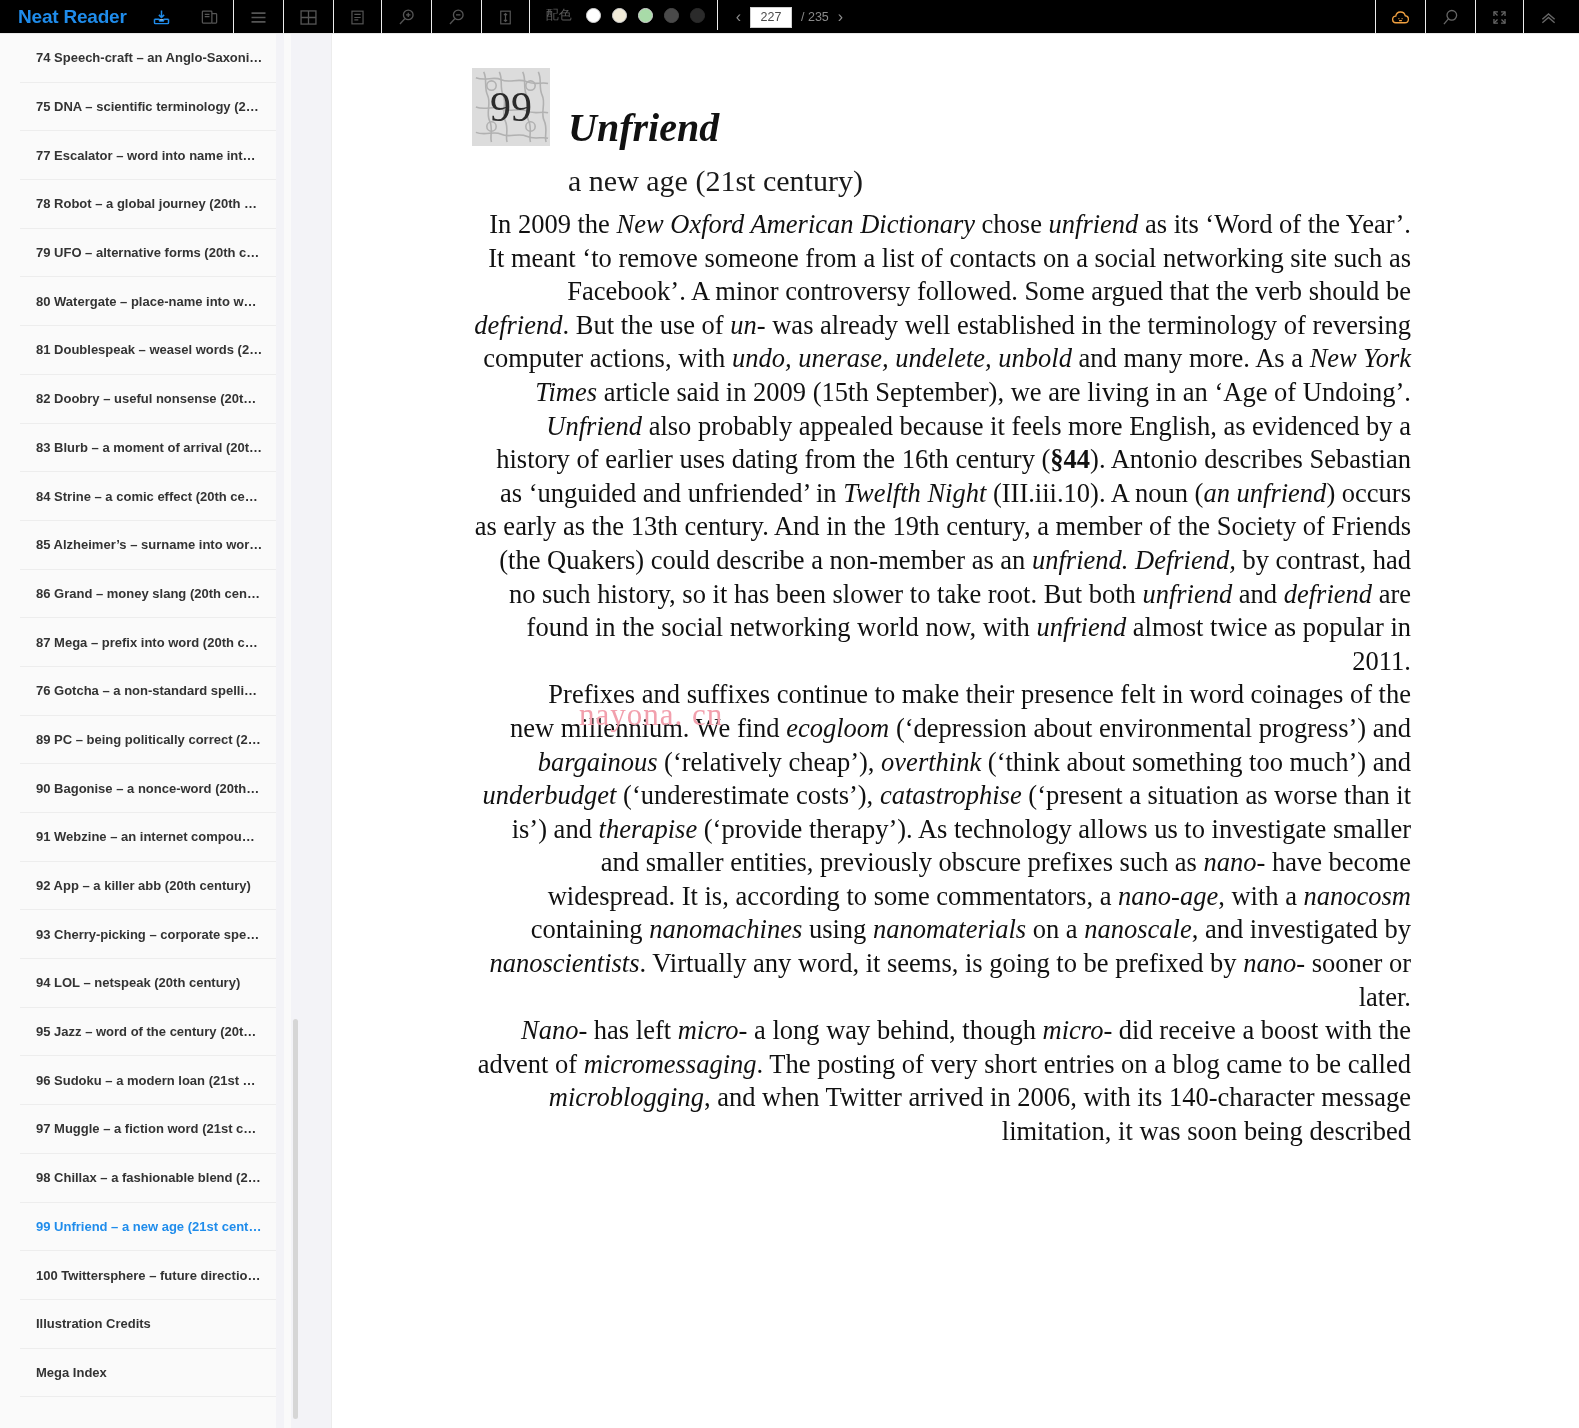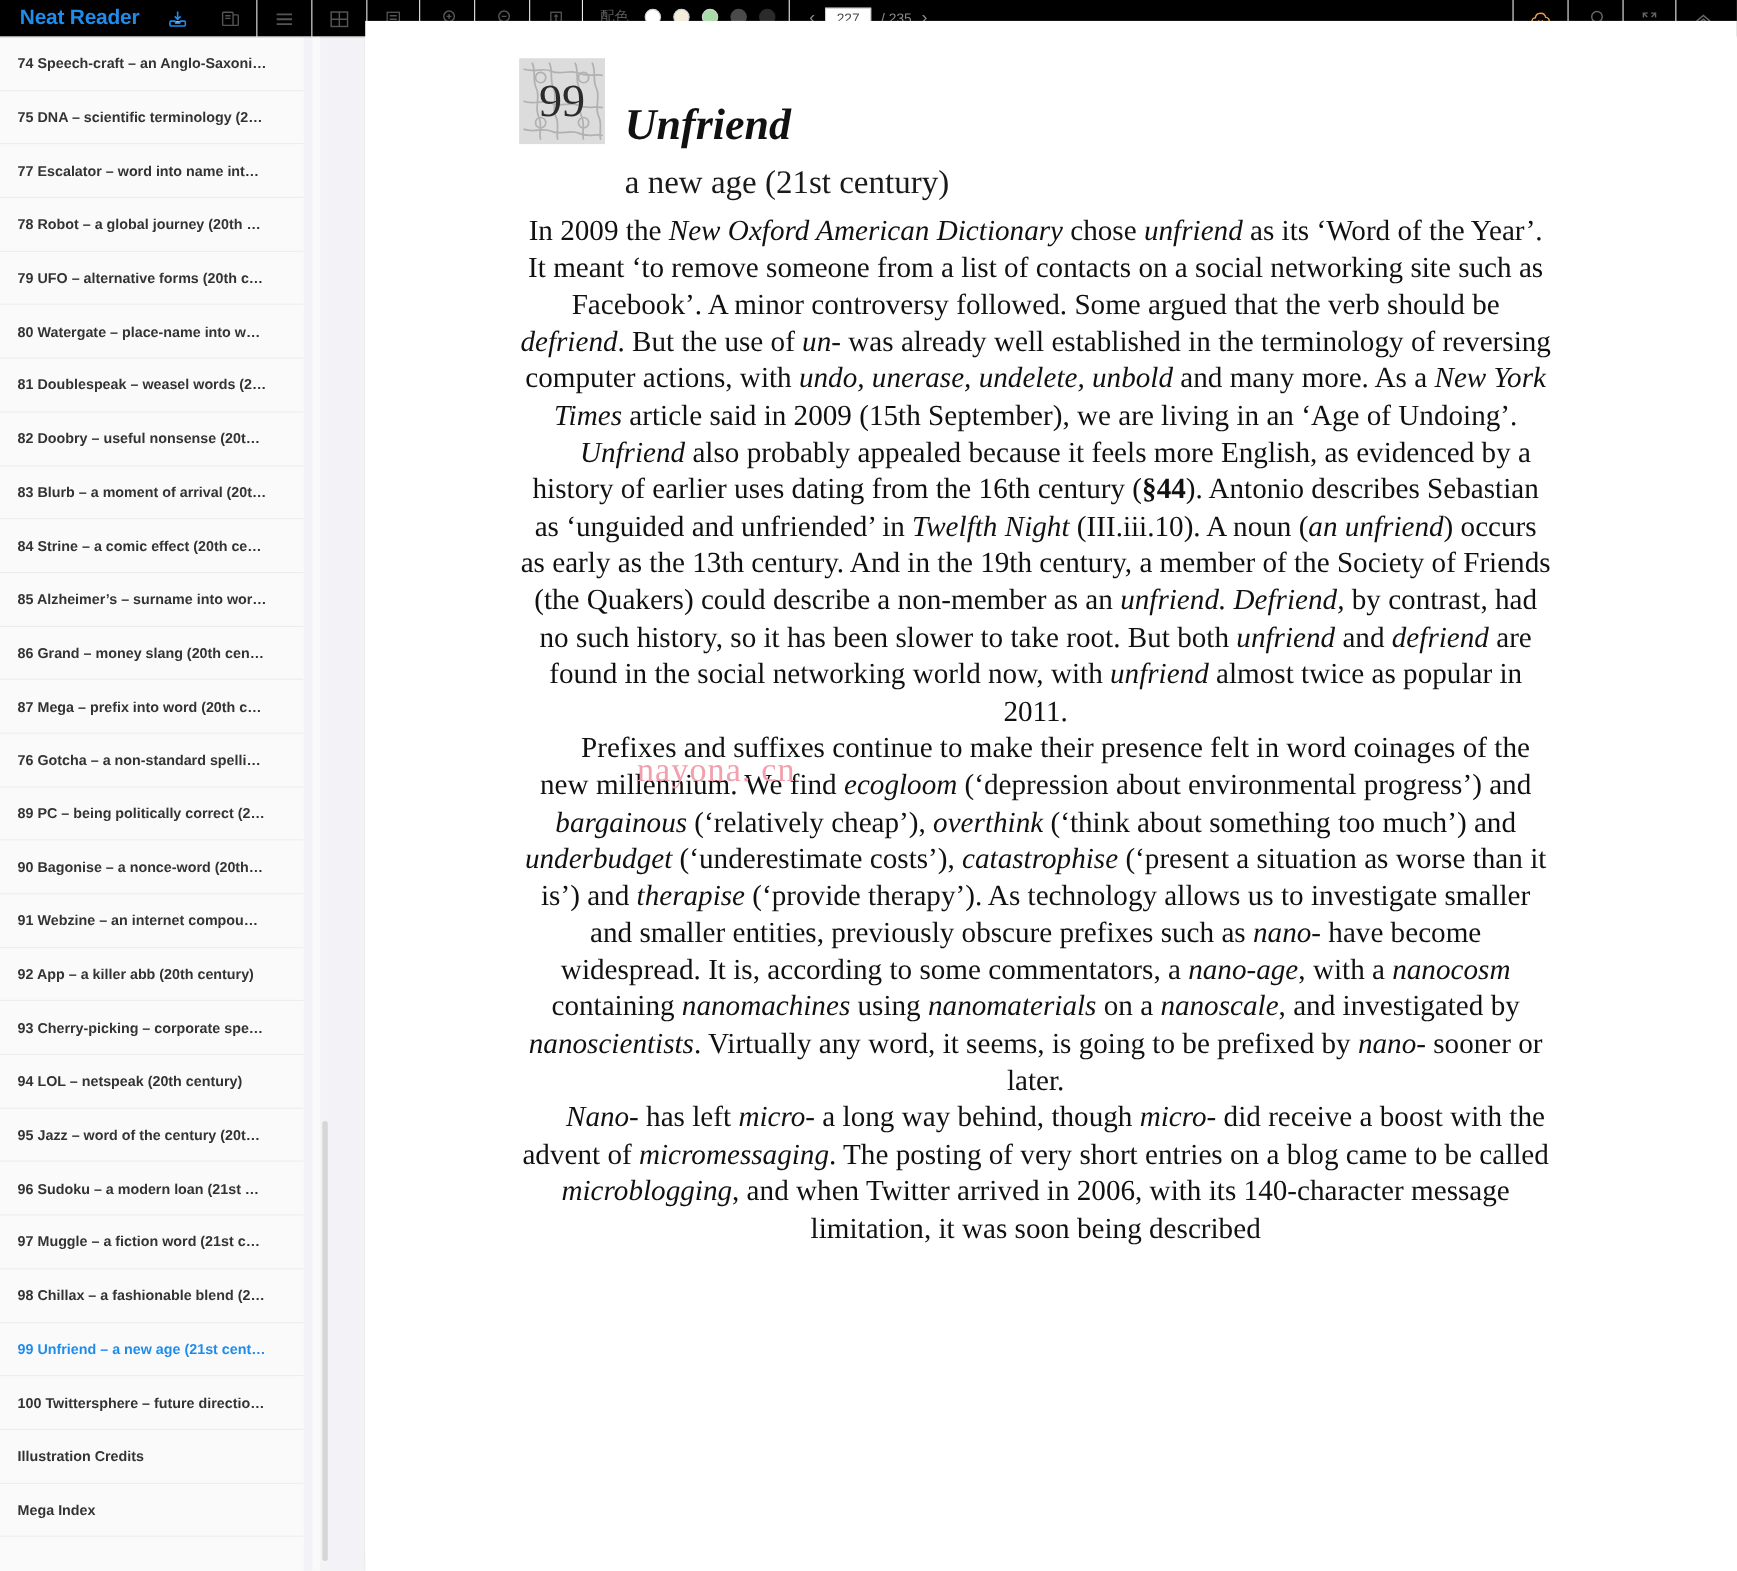--- a/index.html
+++ b/index.html
@@ -81,20 +81,21 @@
   }
   #tb-spacer { flex: 1 1 auto; }
   #tb-right { display: flex; align-items: stretch; }
 
   
   #sidebar {
     position: absolute; top: 34px; left: 0;
     width: 276px; height: 1394px;
     background: #fafafa;
     overflow: hidden;
+    padding-left: 20px;
   }
   #toc-list { padding: 0; margin: 0; list-style: none; }
   .toc-item {
     height: 48.7px;
     display: flex; align-items: center;
     padding: 0 16px 0 16px;
     border-bottom: 1px solid #ededed;
     font-size: 13px;
     color: #333333;
     font-weight: bold;
@@ -118,21 +119,21 @@
   }
   #sb-thumb {
     position: absolute; left: 9px; top: 985px;
     width: 5px; height: 400px;
     background: #d6d6d6;
     border-radius: 3px;
   }
 
   
   #page {
-    position: absolute; top: 19px; left: 332px;
+    position: absolute; top: 34px; left: 332px;
     width: 1247px; height: 1394px;
     background: #ffffff;
     overflow: hidden;
   }
   #page-inner {
     position: relative;
     padding: 34px 168px 0 140px;
   }
 
   #chapter-head {
@@ -174,21 +175,21 @@
     color: #1a1a1a;
     margin: 16px 0 10px 96px;
   }
 
   .body-p {
     font-family: "Liberation Serif", serif;
     font-size: 26.5px;
     line-height: 33.6px;
     color: #111111;
     margin: 0;
-    text-align: center;
+    text-align: right;
   }
   .body-p + .body-p { text-indent: 36px; }
   .body-p i { font-style: italic; }
   .body-p b { font-weight: bold; }
 
   #watermark {
     position: absolute;
     left: 247px; top: 663px;
     font-family: "Liberation Serif", serif;
     font-size: 31px;

